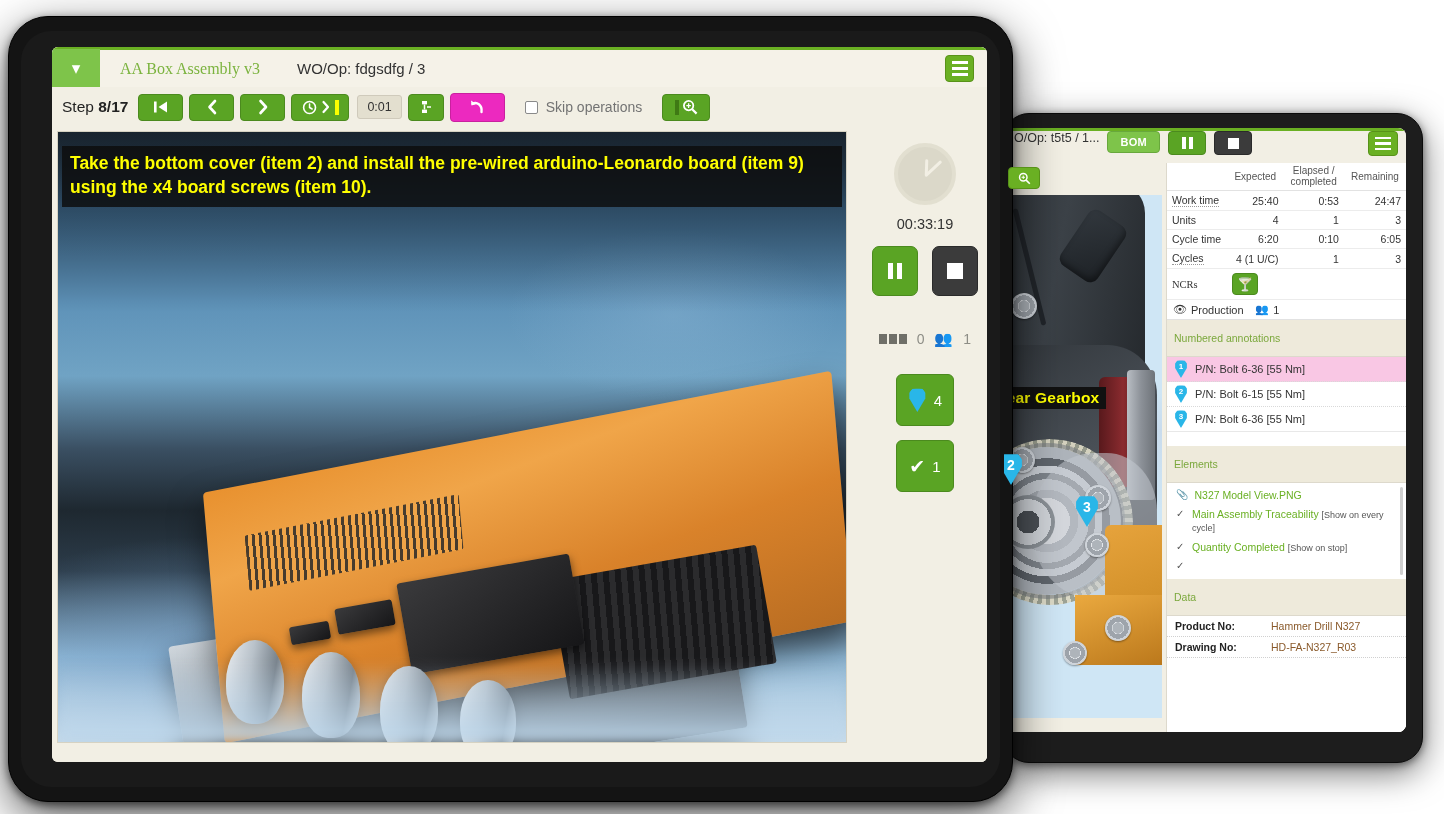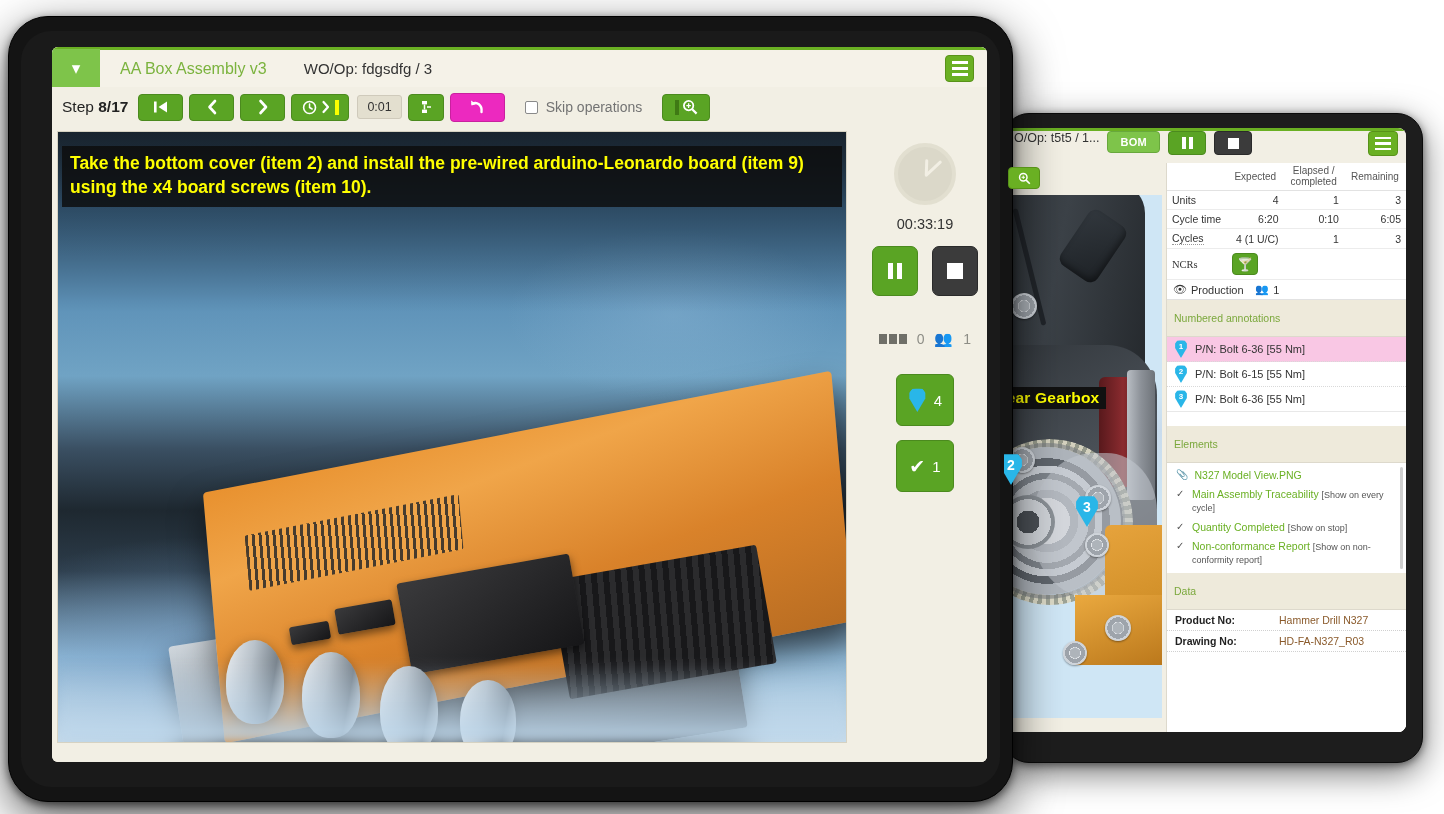--- a/index.html
+++ b/index.html
@@ -200,21 +200,21 @@
   .elem {
     display:flex; gap:6px; padding:3px 7px 3px 9px; font-size:10.5px; line-height:1.25;
   }
   .elem .tick { color:#555; flex:0 0 10px; font-size:10px; }
   .elem .ename { color:#6ab023; }
   .elem .emeta { color:#555; font-size:9px; }
   .data-row {
     display:flex; padding:4px 8px; font-size:10.5px;
     border-bottom:1px dotted #d0d0d0;
   }
-  .data-row .dk { width:104px; font-weight:bold; color:#222; }
+  .data-row .dk { width:96px; font-weight:bold; color:#222; }
   .data-row .dv { color:#8a5a2b; }
 
   
   .device1 {
     position: absolute; left: 8px; top: 16px;
     width: 1005px; height: 786px;
     background: #141414;
     border-radius: 40px;
     box-shadow: 0 16px 48px rgba(0,0,0,.65), 0 3px 10px rgba(0,0,0,.6);
     border: 1px solid #000;
@@ -231,21 +231,21 @@
   .d1-header {
     height:40px; flex:0 0 40px; background:#f5f2e8;
     border-top:3px solid #6ab023;
     display:flex; align-items:center;
   }
   .d1-caret {
     width:48px; height:40px; background:#7ec44a;
     display:flex; align-items:center; justify-content:center;
     color:#fff; font-size:17px;
   }
-  .d1-title { color:#7bb33e; font-size:16px; margin-left:20px; }
+  .d1-title { color:#7bb33e; font-size:16px; margin-left:20px;font-family:Liberation Serif, serif; }
   .d1-wo { color:#333; font-size:15px; margin-left:37px; }
   .d1-burger {
     margin-left:auto; margin-right:13px;
     width:29px;height:27px;background:#6ab023;border:1px solid #589219;border-radius:4px;
     display:flex;flex-direction:column;justify-content:center;align-items:center;gap:3px;
   }
   .d1-burger i { width:16px;height:3px;background:#fff;display:block; }
 
   .d1-toolbar {
     height:40px; flex:0 0 40px; background:#f2efe4;
@@ -466,20 +466,26 @@
           <table class="d2-table">
             <thead>
               <tr>
                 <th></th>
                 <th>Expected</th>
                 <th style="line-height:1.05;">Elapsed /<br>completed</th>
                 <th>Remaining</th>
               </tr>
             </thead>
             <tbody>
+              <tr>
+                <td class="lbl"><span class="dotted">Work time</span></td>
+                <td class="num">25:40</td>
+                <td class="num">0:53</td>
+                <td class="num">24:47</td>
+              </tr>
               <tr>
                 <td class="lbl">Units</td>
                 <td class="num">4</td>
                 <td class="num">1</td>
                 <td class="num">3</td>
               </tr>
               <tr>
                 <td class="lbl">Cycle time</td>
                 <td class="num">6:20</td>
                 <td class="num">0:10</td>
@@ -534,21 +540,20 @@
             <div class="elem">
               <span class="tick">✓</span>
               <span><span class="ename">Main Assembly Traceability</span> <span class="emeta">[Show on every cycle]</span></span>
             </div>
             <div class="elem">
               <span class="tick">✓</span>
               <span><span class="ename">Quantity Completed</span> <span class="emeta">[Show on stop]</span></span>
             </div>
             <div class="elem">
               <span class="tick">✓</span>
-              <span><span class="ename">Non-conformance Report</span> <span class="emeta">[Show on non-conformity report]</span></span>
             </div>
           </div>
 
           <div class="sec-hdr">Data</div>
           <div class="data-row">
             <span class="dk">Product No:</span>
             <span class="dv">Hammer Drill N327</span>
           </div>
           <div class="data-row">
             <span class="dk">Drawing No:</span>

